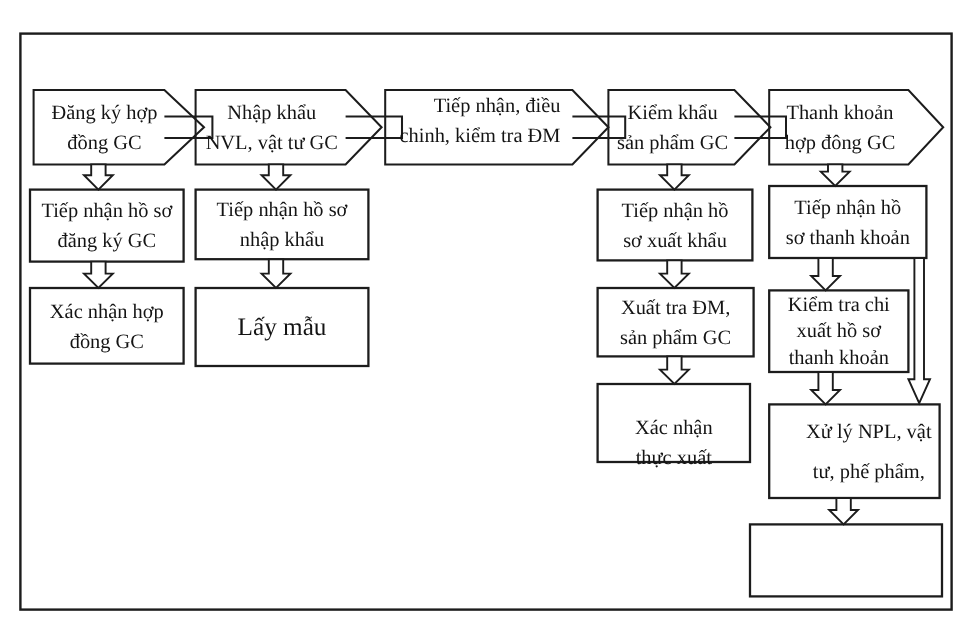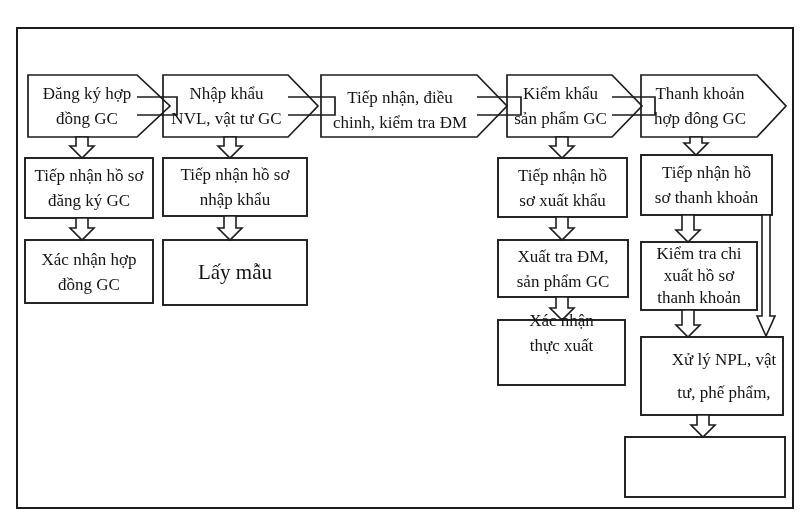--- a/index.html
+++ b/index.html
@@ -79,41 +79,41 @@
     <path d="M682 310 V325 H676 L688 337 L700 325 H694 V310 Z" class="blkarrow"></path>
     <path d="M697 415 V425 H691 L703 437 L715 425 H709 V415 Z" class="blkarrow"></path>
 
     <path d="M762 215 V316 H757 L766 336 L775 316 H770 V215 Z" class="blkarrow"></path>
   </svg>
 
   <div class="lbl" style="left:32px;  top:75px; width:110px; height:62px;">Đăng ký hợp
 đồng GC</div>
   <div class="lbl" style="left:163px; top:75px; width:127px; height:62px;">Nhập khẩu
 NVL, vật tư GC</div>
-  <div class="lbl" style="left:321px; top:86px; width:158px; height:48px;">Tiếp nhận, điều
+  <div class="lbl" style="left:321px; top:76px; width:158px; height:48px;text-align:right;">Tiếp nhận, điều
 chinh, kiểm tra ĐM</div>
   <div class="lbl" style="left:507px; top:75px; width:107px; height:62px;">Kiểm khẩu
 sản phẩm GC</div>
   <div class="lbl" style="left:641px; top:75px; width:118px; height:62px;">Thanh khoản
 hợp đông GC</div>
 
   <div class="lbl" style="left:25px; top:158px; width:128px; height:60px;">Tiếp nhận hồ sơ
 đăng ký GC</div>
   <div class="lbl" style="left:25px; top:240px; width:128px; height:63px;border-radius:24px;">Xác nhận hợp
 đồng GC</div>
 
   <div class="lbl" style="left:163px; top:158px; width:144px; height:58px;">Tiếp nhận hồ sơ
 nhập khẩu</div>
   <div class="lbl big" style="left:163px; top:240px; width:144px; height:65px;">Lấy mẫu</div>
 
   <div class="lbl" style="left:498px; top:158px; width:129px; height:59px;">Tiếp nhận hồ
 sơ xuất khẩu</div>
   <div class="lbl" style="left:498px; top:240px; width:130px; height:57px;">Xuất tra ĐM,
 sản phẩm GC</div>
-  <div class="lbl" style="left:498px; top:300px; width:127px; height:65px;">Xác nhận
+  <div class="lbl" style="left:498px; top:336px; width:127px; height:65px;">Xác nhận
 thực xuất</div>
 
   <div class="lbl" style="left:641px; top:155px; width:131px; height:60px;">Tiếp nhận hồ
 sơ thanh khoản</div>
   <div class="lbl tight" style="left:641px; top:242px; width:116px; height:68px;">Kiểm tra chi
 xuất hồ sơ
 thanh khoản</div>
   <div class="lbl wide1" style="left:641px; top:337px; width:142px; height:78px;">Xử lý NPL, vật
 tư, phế phẩm,</div>
 

